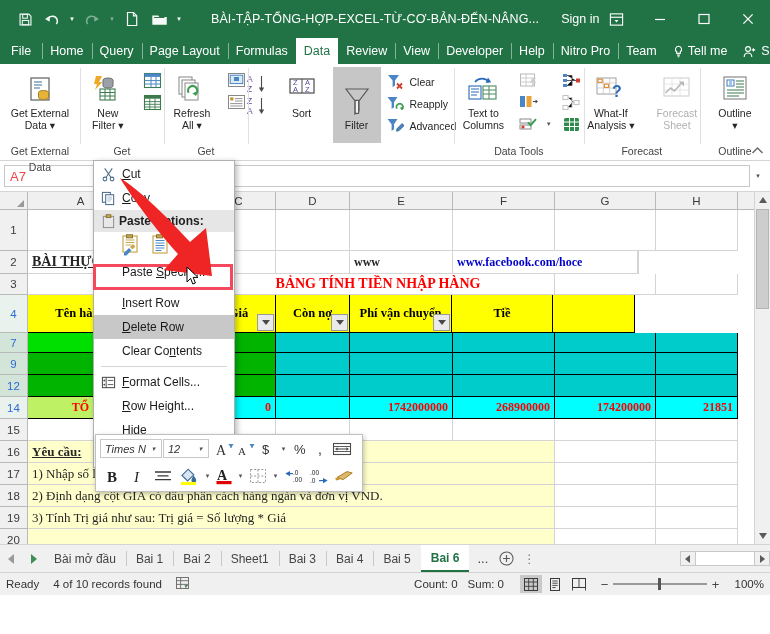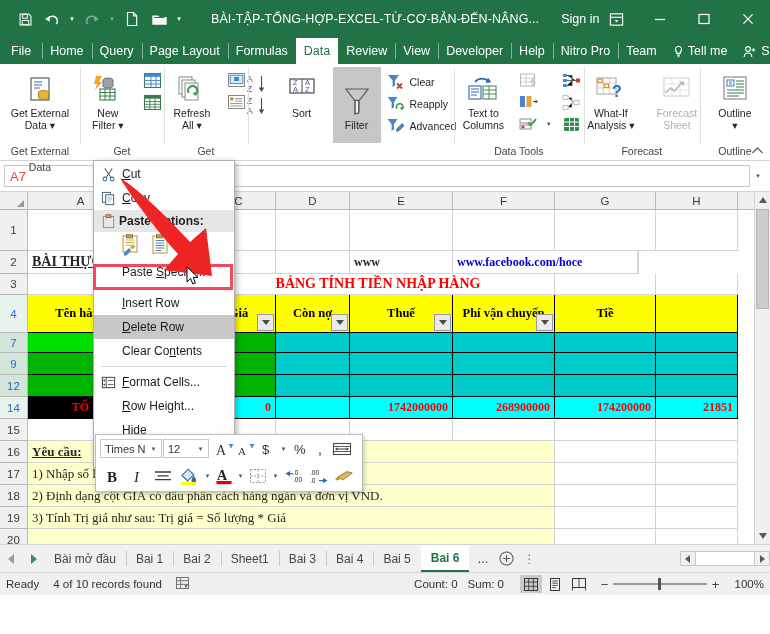--- a/index.html
+++ b/index.html
@@ -236,21 +236,21 @@
   }
 
   
   .minitb{
     position:absolute;left:95px;top:434px;width:266px;height:56px;background:#fff;
     border:1px solid #c0c0c0;box-shadow:1px 2px 5px rgba(0,0,0,.25);z-index:42;
   }
   .mtrow{display:flex;align-items:center;height:27px;padding:0 4px;gap:1px;}
   .mtbox{
     height:19px;border:1px solid #c8c8c8;display:flex;align-items:center;
-    font-size:11px;padding:0 2px 0 4px;color:#333;box-sizing:border-box;
+    font-size:11px;padding:0 2px 0 4px;color:#333;box-sizing:border-box;font-style:italic;
   }
   .mtbtn{
     min-width:20px;height:21px;display:flex;align-items:center;justify-content:center;
     font-size:12px;color:#333;
   }
   .mtcaret{width:11px;height:21px;display:flex;align-items:center;justify-content:center;color:#555;font-size:7px;}
   .mtsep{width:4px;}
 
   
   .redarrow{position:absolute;left:118px;top:176px;width:130px;height:110px;z-index:46;pointer-events:none;}
@@ -772,24 +772,20 @@
             <span class="fdrop"></span>
           </div>
           <div class="cell hdrcell" style="width:74px">
             <span class="lbl">Giá</span>
             <span class="fdrop"></span>
           </div>
           <div class="cell hdrcell" style="width:74px">
             <span class="lbl">Còn nợ</span>
             <span class="fdrop"></span>
           </div>
-          <div class="cell hdrcell" style="width:103px">
-            <span class="lbl">Thuế</span>
-            <span class="fdrop"></span>
-          </div>
           <div class="cell hdrcell" style="width:102px">
             <span class="lbl">Phí vận chuyển</span>
             <span class="fdrop"></span>
           </div>
           <div class="cell hdrcell" style="width:101px">
             <span class="lbl">Tiề</span>
           </div>
           <div class="cell hdrcell" style="width:82px"></div>
         </div>
 
@@ -820,21 +816,21 @@
           <div class="cell tblline green" style="width:68px"></div>
           <div class="cell tblline green" style="width:74px"></div>
           <div class="cell tblline cyan" style="width:74px"></div>
           <div class="cell tblline cyan" style="width:103px"></div>
           <div class="cell tblline cyan" style="width:102px"></div>
           <div class="cell tblline cyan" style="width:101px"></div>
           <div class="cell tblline cyan" style="width:82px"></div>
         </div>
 
         <div class="crow" style="height:22px">
-          <div class="cell tblline serif bold redtxt ctr" style="width:106px;background:#000000">TỔ</div>
+          <div class="cell tblline serif bold redtxt ctr" style="width:106px;background:#bef264">TỔ</div>
           <div class="cell tblline cyanlite serif bold redtxt rgt" style="width:68px"></div>
           <div class="cell tblline cyanlite serif bold redtxt rgt" style="width:74px">0</div>
           <div class="cell tblline cyanlite serif bold redtxt rgt" style="width:74px"></div>
           <div class="cell tblline cyanlite serif bold redtxt rgt" style="width:103px">1742000000</div>
           <div class="cell tblline cyanlite serif bold redtxt rgt" style="width:102px">268900000</div>
           <div class="cell tblline cyanlite serif bold redtxt rgt" style="width:101px">174200000</div>
           <div class="cell tblline cyanlite serif bold redtxt rgt" style="width:82px">21851</div>
         </div>
 
         <div class="crow" style="height:22px">

